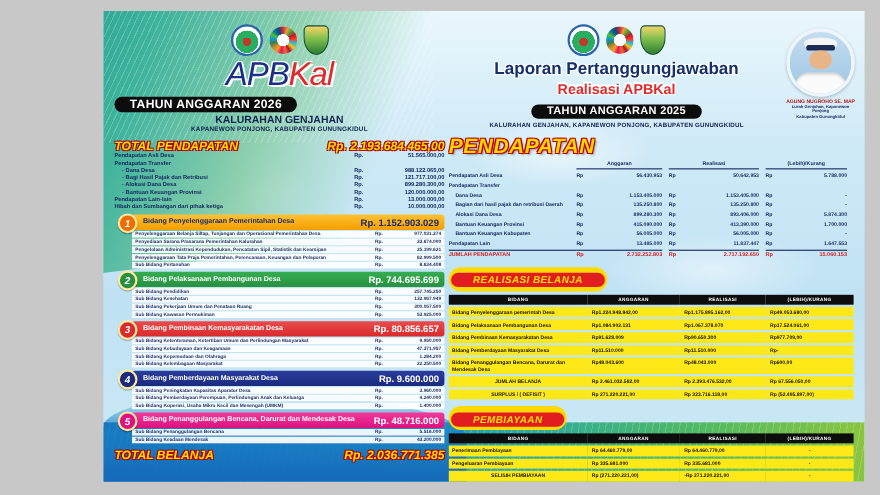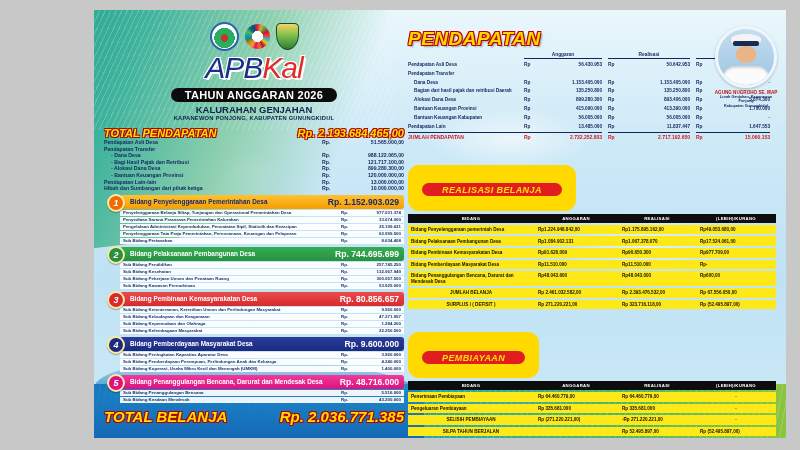--- a/index.html
+++ b/index.html
@@ -36,21 +36,21 @@
                     #dd1367,#fd9d24,#bf8b2e,#3f7e44,#0a97d9,#56c02b,#00689d,#19486a,#e5243b);}
   .logo-crest{width:21px;height:25px;border-radius:5px 5px 55% 55%/5px 5px 65% 65%;
      border:1px solid #14502c;background:linear-gradient(180deg,#f6d365 0%,#7fbf4d 45%,#2e7d32 100%);}
 
   
   .col-left{position:absolute;left:10px;top:12px;width:300px;}
   .apb-title{text-align:center;font-size:30px;font-weight:normal;font-style:italic;line-height:30px;
      letter-spacing:-1px;margin-top:2px;
      text-shadow:-1px -1px 0 #fff,1px -1px 0 #fff,-1px 1px 0 #fff,2px 2px 0 #fff;}
   .apb-blue{color:#1b2f8a;} .apb-red{color:#e02b2b;}
-  .l-pill-wrap{text-align:center;margin-top:2px;} .l-pill-wrap .pill-black{font-size:11px;}
+  .l-pill-wrap{margin-top:2px;} .l-pill-wrap .pill-black{font-size:11px;}
   .l-village{text-align:center;font-size:9.5px;font-weight:bold;color:#10234f;margin-top:1px;}
   .l-district{text-align:center;font-size:5.8px;font-weight:bold;color:#10234f;letter-spacing:.2px;}
   .total-row{display:flex;align-items:baseline;margin-top:6px;gap:22px;}
   .y-big{font-weight:bold;font-style:italic;color:#ffe000;font-size:11px;
      text-shadow:1px 1px 0 #b00000,-1px -1px 0 #b00000,1px -1px 0 #b00000,-1px 1px 0 #b00000;}
   .y-val{margin-left:auto;}
   .p-row{display:flex;font-size:5.2px;font-weight:bold;color:#13265c;line-height:6.6px;}
   .p-label{flex:1;} .p-rp{width:14px;} .p-val{width:68px;text-align:right;}
   .rencana-pill{margin:7px 0 4px 4px;background:#e21d1f;border:2px solid #ffd900;border-radius:12px;
      width:fit-content;padding:1px 18px;color:#ffe100;font-weight:bold;font-style:italic;font-size:9px;}
@@ -64,21 +64,21 @@
   .s1{background:linear-gradient(180deg,#ffc233,#f59e00);} .s1 .sec-title,.s1 .sec-value{color:#172a6e;}
   .s2{background:linear-gradient(180deg,#35ad52,#27913f);color:#fff;}
   .s3{background:linear-gradient(180deg,#ea4b4d,#d92a2c);color:#fff;}
   .s4{background:linear-gradient(180deg,#2a3d9e,#1b2a7d);color:#fff;}
   .s5{background:linear-gradient(180deg,#f23a9a,#dd1180);color:#fff;}
   .b1{background:#ef6c00;} .b2{background:#27913f;} .b3{background:#d92a2c;} .b4{background:#1b2a7d;} .b5{background:#dd1180;}
   .sub-row{display:flex;background:rgba(255,255,255,.92);margin-top:1px;padding:.5px 3px;
      font-size:4.4px;font-weight:bold;color:#1a2a5e;line-height:5px;}
   .sub-label{flex:1;padding-right:3px;} .sub-rp{width:10px;} .sub-val{width:50px;text-align:right;}
   .totbel-row{display:flex;margin-top:5px;align-items:baseline;}
-  .totbel-row .y-big{font-size:15px;}
+  .totbel-row .y-big{font-size:11px;}
 
   
   .col-right{position:absolute;left:314px;top:12px;width:372px;}
   .r-head{width:305px;text-align:center;}
   .r-title1{font-size:15.5px;font-weight:bold;color:#16306b;margin-top:3px;
      text-shadow:1px 1px 0 #fff,-1px -1px 0 #fff,1px -1px 0 #fff,-1px 1px 0 #fff;}
   .r-title2{font-size:13px;font-weight:bold;color:#e02b2b;margin-top:1px;
      text-shadow:1px 1px 0 #fff,-1px -1px 0 #fff,1px -1px 0 #fff,-1px 1px 0 #fff;}
   .r-pill-wrap{margin-top:3px;} .r-pill-wrap .pill-black{font-size:10px;}
   .r-loc{font-size:5.6px;font-weight:bold;color:#10234f;margin-top:2px;letter-spacing:.2px;}
@@ -99,21 +99,21 @@
      letter-spacing:.5px;
      text-shadow:1px 1px 0 #c00000,-1px -1px 0 #c00000,1px -1px 0 #c00000,-1px 1px 0 #c00000,2px 2px 2px rgba(0,0,0,.35);}
   .pt{display:grid;grid-template-columns:116px 84px 88px 80px;margin-top:2px;}
   .pt-h{font-size:4.8px;font-weight:bold;color:#15265e;text-align:center;border-bottom:1px solid #15265e;
      padding-bottom:1px;margin:0 6px 1px 0;}
   .pt-label{font-size:4.7px;font-weight:bold;color:#15265e;line-height:6.8px;}
   .pt-cell{display:flex;font-size:4.7px;font-weight:bold;color:#15265e;line-height:6.8px;margin-right:6px;}
   .pt-cell .rp{width:10px;} .pt-cell .nm{flex:1;text-align:right;}
   .pt-jumlah .pt-label,.pt-jumlah .pt-cell{color:#d11a1a;font-size:5px;border-top:1px solid #15265e;
      line-height:8.5px;}
-  .tbl-pill{margin-top:23px;background:#ffd900;border-radius:11px;width:fit-content;padding:14px;}
+  .tbl-pill{margin-top:6px;background:#ffd900;border-radius:11px;width:fit-content;padding:2px;}
   .tbl-pill .inner{background:#e21d1f;border-radius:9px;padding:1.5px 20px;color:#ffe100;
      font-weight:bold;font-style:italic;font-size:9px;letter-spacing:.4px;}
   .yt{display:grid;grid-template-columns:126px 84px 78px 80px;row-gap:2px;margin-top:3px;}
   .yt-h{background:#0d0d0d;color:#fff;font-size:4.3px;font-weight:bold;text-align:center;
      padding:2px 0;letter-spacing:.3px;}
   .yt-c{background:#ffe817;font-size:4.6px;font-weight:bold;color:#111;padding:2.2px 3px;line-height:5.2px;}
   .yt-c.num{padding-left:4px;}
   .yt-c.ctr{text-align:center;}
 </style>
 </head>
@@ -354,20 +354,31 @@
     </div>
 
     <div class="totbel-row">
       <span class="y-big">TOTAL BELANJA</span>
       <span class="y-big y-val">Rp. 2.036.771.385</span>
     </div>
 
   </div>
 
   <div class="col-right">
+    <div class="r-head">
+      <div class="logo-row">
+        <span class="logo logo-village"></span>
+        <span class="logo logo-sdgs"></span>
+        <span class="logo logo-crest"></span>
+      </div>
+      <div class="r-title1">Laporan Pertanggungjawaban</div>
+      <div class="r-title2">Realisasi APBKal</div>
+      <div class="r-pill-wrap"><span class="pill-black">TAHUN ANGGARAN 2025</span></div>
+      <div class="r-loc">KALURAHAN GENJAHAN, KAPANEWON PONJONG, KABUPATEN GUNUNGKIDUL</div>
+    </div>
 
     <div class="photo-box">
       <div class="photo">
         <div class="cap-top"></div>
         <div class="cap-band"></div>
         <div class="face"></div>
         <div class="torso"></div>
       </div>
       <div class="ph-name">AGUNG NUGROHO SE. MAP</div>
       <div class="ph-role">Lurah Genjahan, Kapanewon Ponjong</div>

